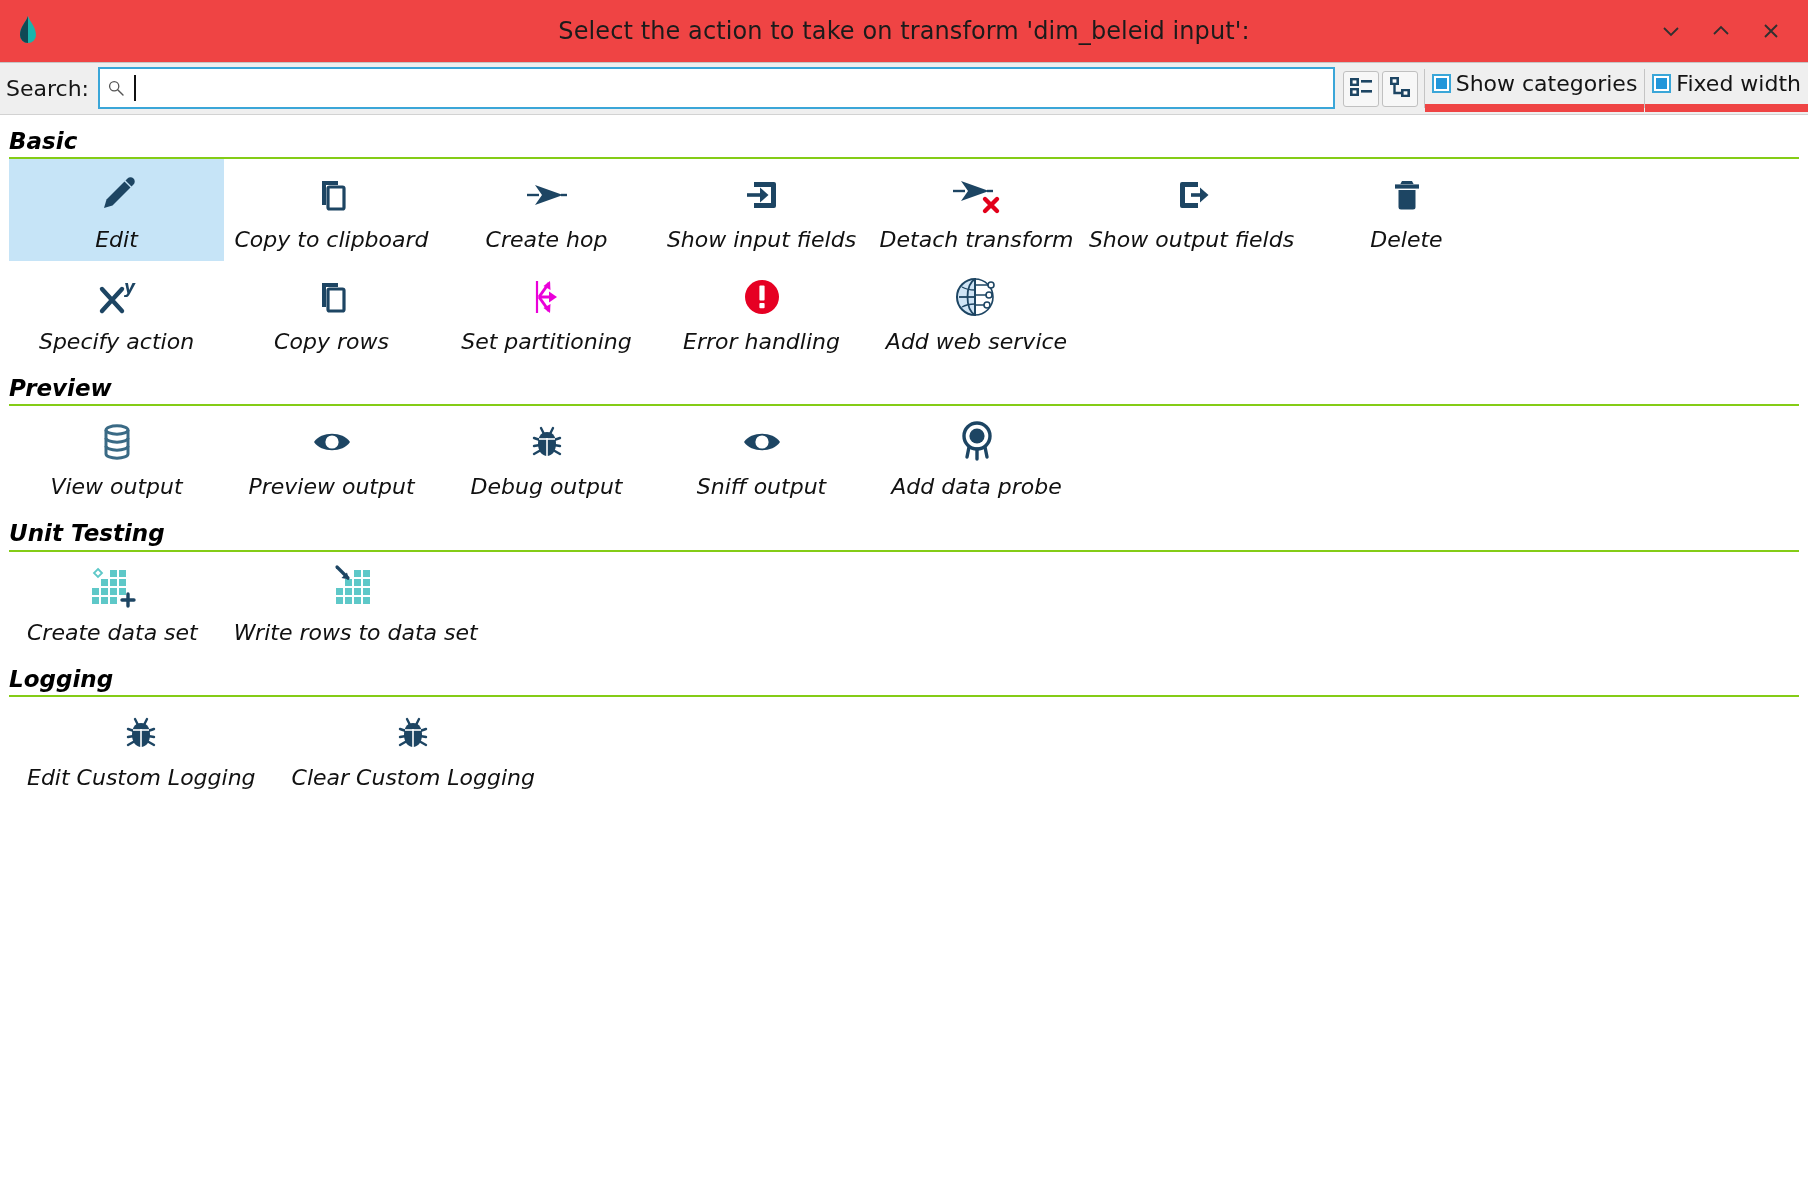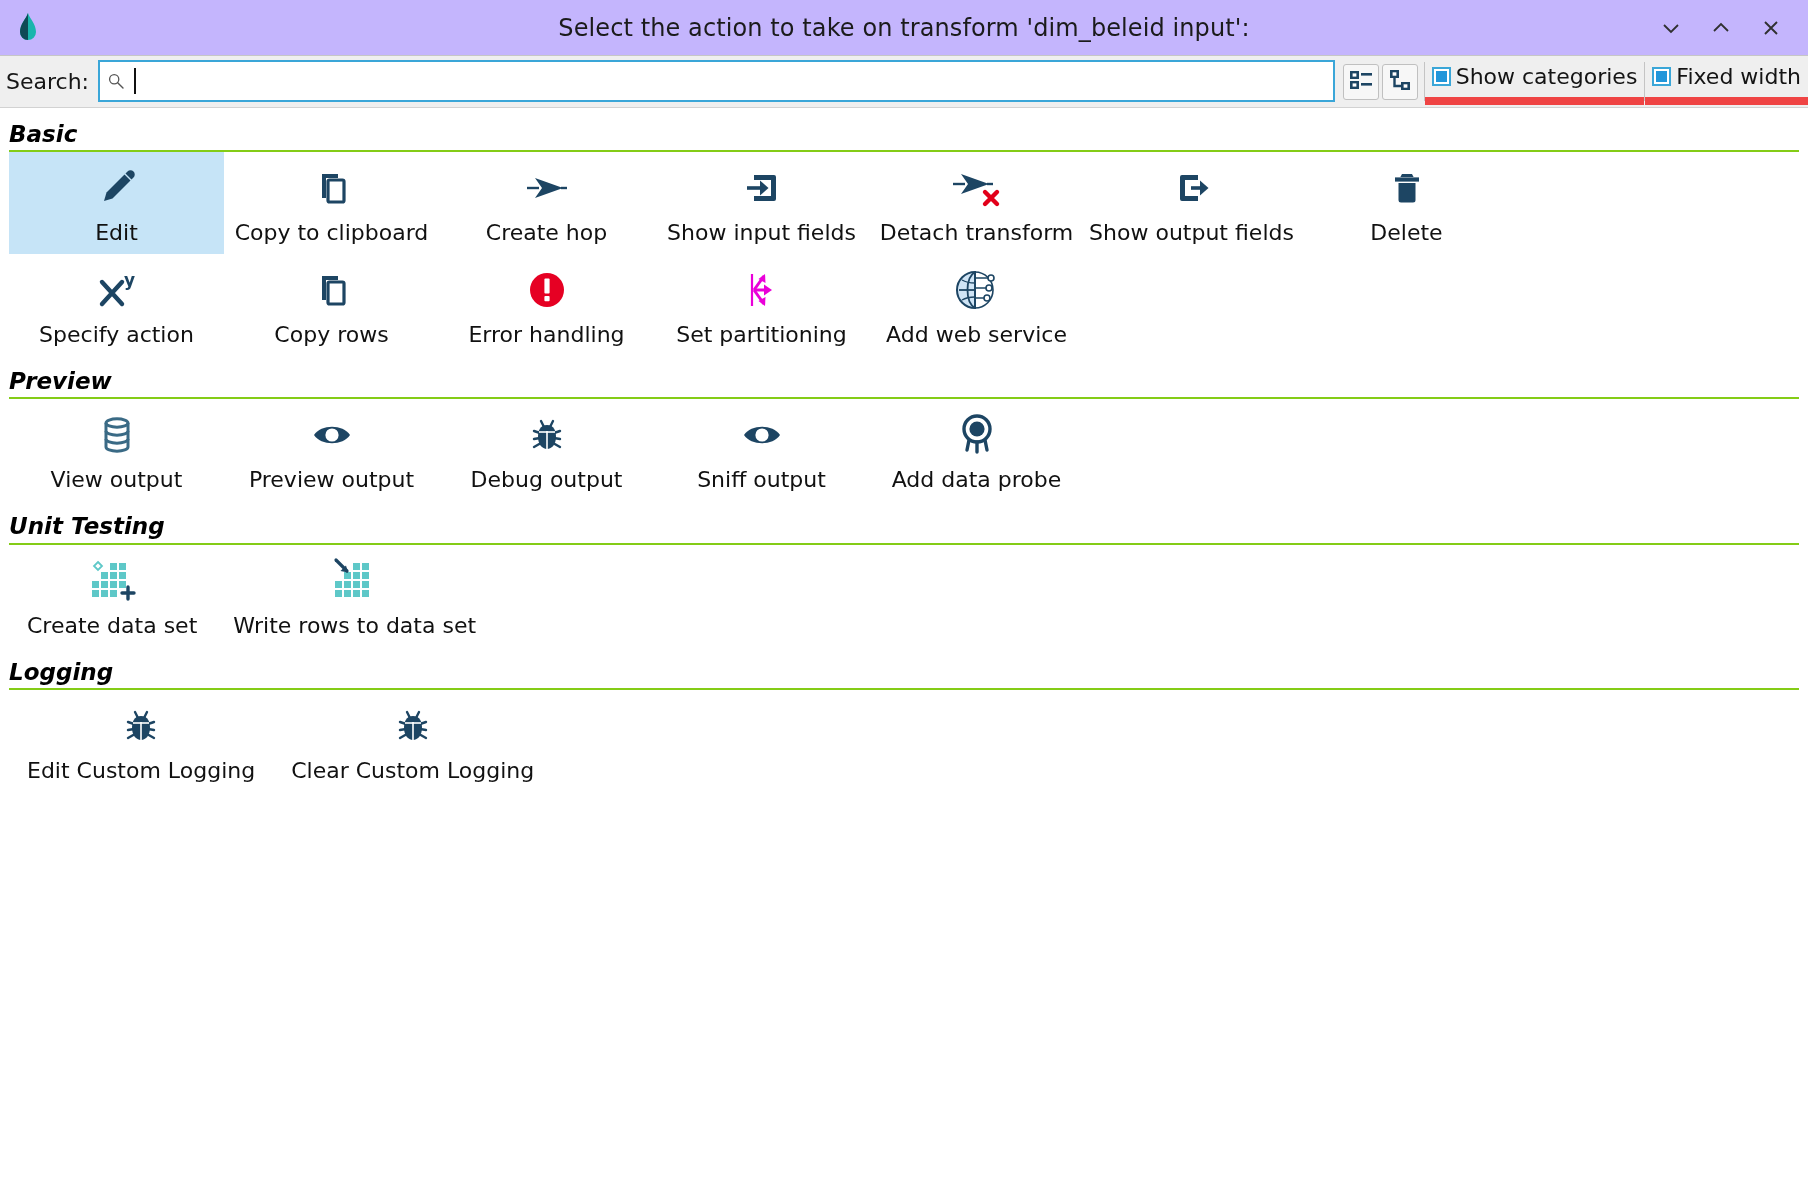--- a/index.html
+++ b/index.html
@@ -7,22 +7,22 @@
     margin: 0; padding: 0;
     width: 1808px; height: 1203px;
     background: #ffffff;
     font-family: "DejaVu Sans", "Liberation Sans", sans-serif;
     overflow: hidden;
   }
 
   
   .titlebar {
     position: relative;
-    height: 56px;
-    background: #c4b5fd;
+    height: 63px;
+    background: #ef4444;
     border-bottom: 1px solid #c6c6c6;
     display: flex;
     align-items: center;
   }
   .app-logo {
     width: 40px; height: 40px;
     margin-left: 8px;
     flex: 0 0 auto;
     display: flex; align-items: center; justify-content: center;
   }
@@ -143,20 +143,21 @@
     font-style: italic;
     color: #000;
     padding: 14px 0 3px 0;
     border-bottom: 2px solid #84cc16;
     line-height: 1.1;
   }
   .grid {
     display: flex;
     flex-wrap: wrap;
     align-items: flex-start;
+    font-style: italic;
   }
   .action {
     width: 215px;
     padding: 10px 4px 8px 4px;
     display: flex;
     flex-direction: column;
     align-items: center;
     gap: 6px;
     cursor: default;
   }
@@ -368,42 +369,42 @@
           <svg width="48" height="48" viewBox="0 0 48 48">
             <path d="M14 10 h16 v4 h-12 v20 h-4 Z" fill="#1d4563"></path>
             <rect x="20" y="16" width="16" height="22" rx="1.5" fill="none" stroke="#1d4563" stroke-width="3.2"></rect>
           </svg>
         </span>
         <span class="lbl">Copy rows</span>
       </div>
 
       <div class="action">
         <span class="ico">
-          <svg width="48" height="48" viewBox="0 0 48 48">
-            <circle cx="24" cy="24" r="17" fill="#e60023"></circle>
-            <rect x="21.4" y="12.5" width="5.2" height="15" rx="1" fill="#ffffff"></rect>
-            <rect x="21.4" y="30" width="5.2" height="5.2" rx="1" fill="#ffffff"></rect>
-          </svg>
-        </span>
-        <span class="lbl">Error handling</span>
-      </div>
-
-      <div class="action">
-        <span class="ico">
           <svg width="48" height="52" viewBox="0 0 48 52">
             <path d="M16 26 L26 12" stroke="#ea00d9" stroke-width="3"></path>
             <path d="M27 10 L27.5 19 L20.5 15 Z" fill="#ea00d9"></path>
             <path d="M16 26 h10" stroke="#ea00d9" stroke-width="3"></path>
             <path d="M26 20.5 L34 26 L26 31.5 Z" fill="#ea00d9"></path>
             <path d="M16 26 L26 40" stroke="#ea00d9" stroke-width="3"></path>
             <path d="M27 42 L20.5 37 L27.5 33 Z" fill="#ea00d9"></path>
             <path d="M14 10 v32" stroke="#ea00d9" stroke-width="2.2"></path>
           </svg>
         </span>
         <span class="lbl">Set partitioning</span>
+      </div>
+
+      <div class="action">
+        <span class="ico">
+          <svg width="48" height="48" viewBox="0 0 48 48">
+            <circle cx="24" cy="24" r="17" fill="#e60023"></circle>
+            <rect x="21.4" y="12.5" width="5.2" height="15" rx="1" fill="#ffffff"></rect>
+            <rect x="21.4" y="30" width="5.2" height="5.2" rx="1" fill="#ffffff"></rect>
+          </svg>
+        </span>
+        <span class="lbl">Error handling</span>
       </div>
 
       <div class="action">
         <span class="ico">
           <svg width="52" height="48" viewBox="0 0 52 48">
             <path d="M24 6 A18 18 0 1 0 24 42 Z" fill="#cfe4f5" stroke="#1d4563" stroke-width="2"></path>
             <path d="M24 6 A18 18 0 0 1 24 42" fill="none" stroke="#1d4563" stroke-width="1.6" stroke-dasharray="0"></path>
             <path d="M8 24 h16" stroke="#1d4563" stroke-width="1.8"></path>
             <path d="M24 6 C14 12 14 36 24 42" fill="none" stroke="#1d4563" stroke-width="1.8"></path>
             <path d="M11 14 C16 17 22 17 24 17" fill="none" stroke="#1d4563" stroke-width="1.4"></path>

